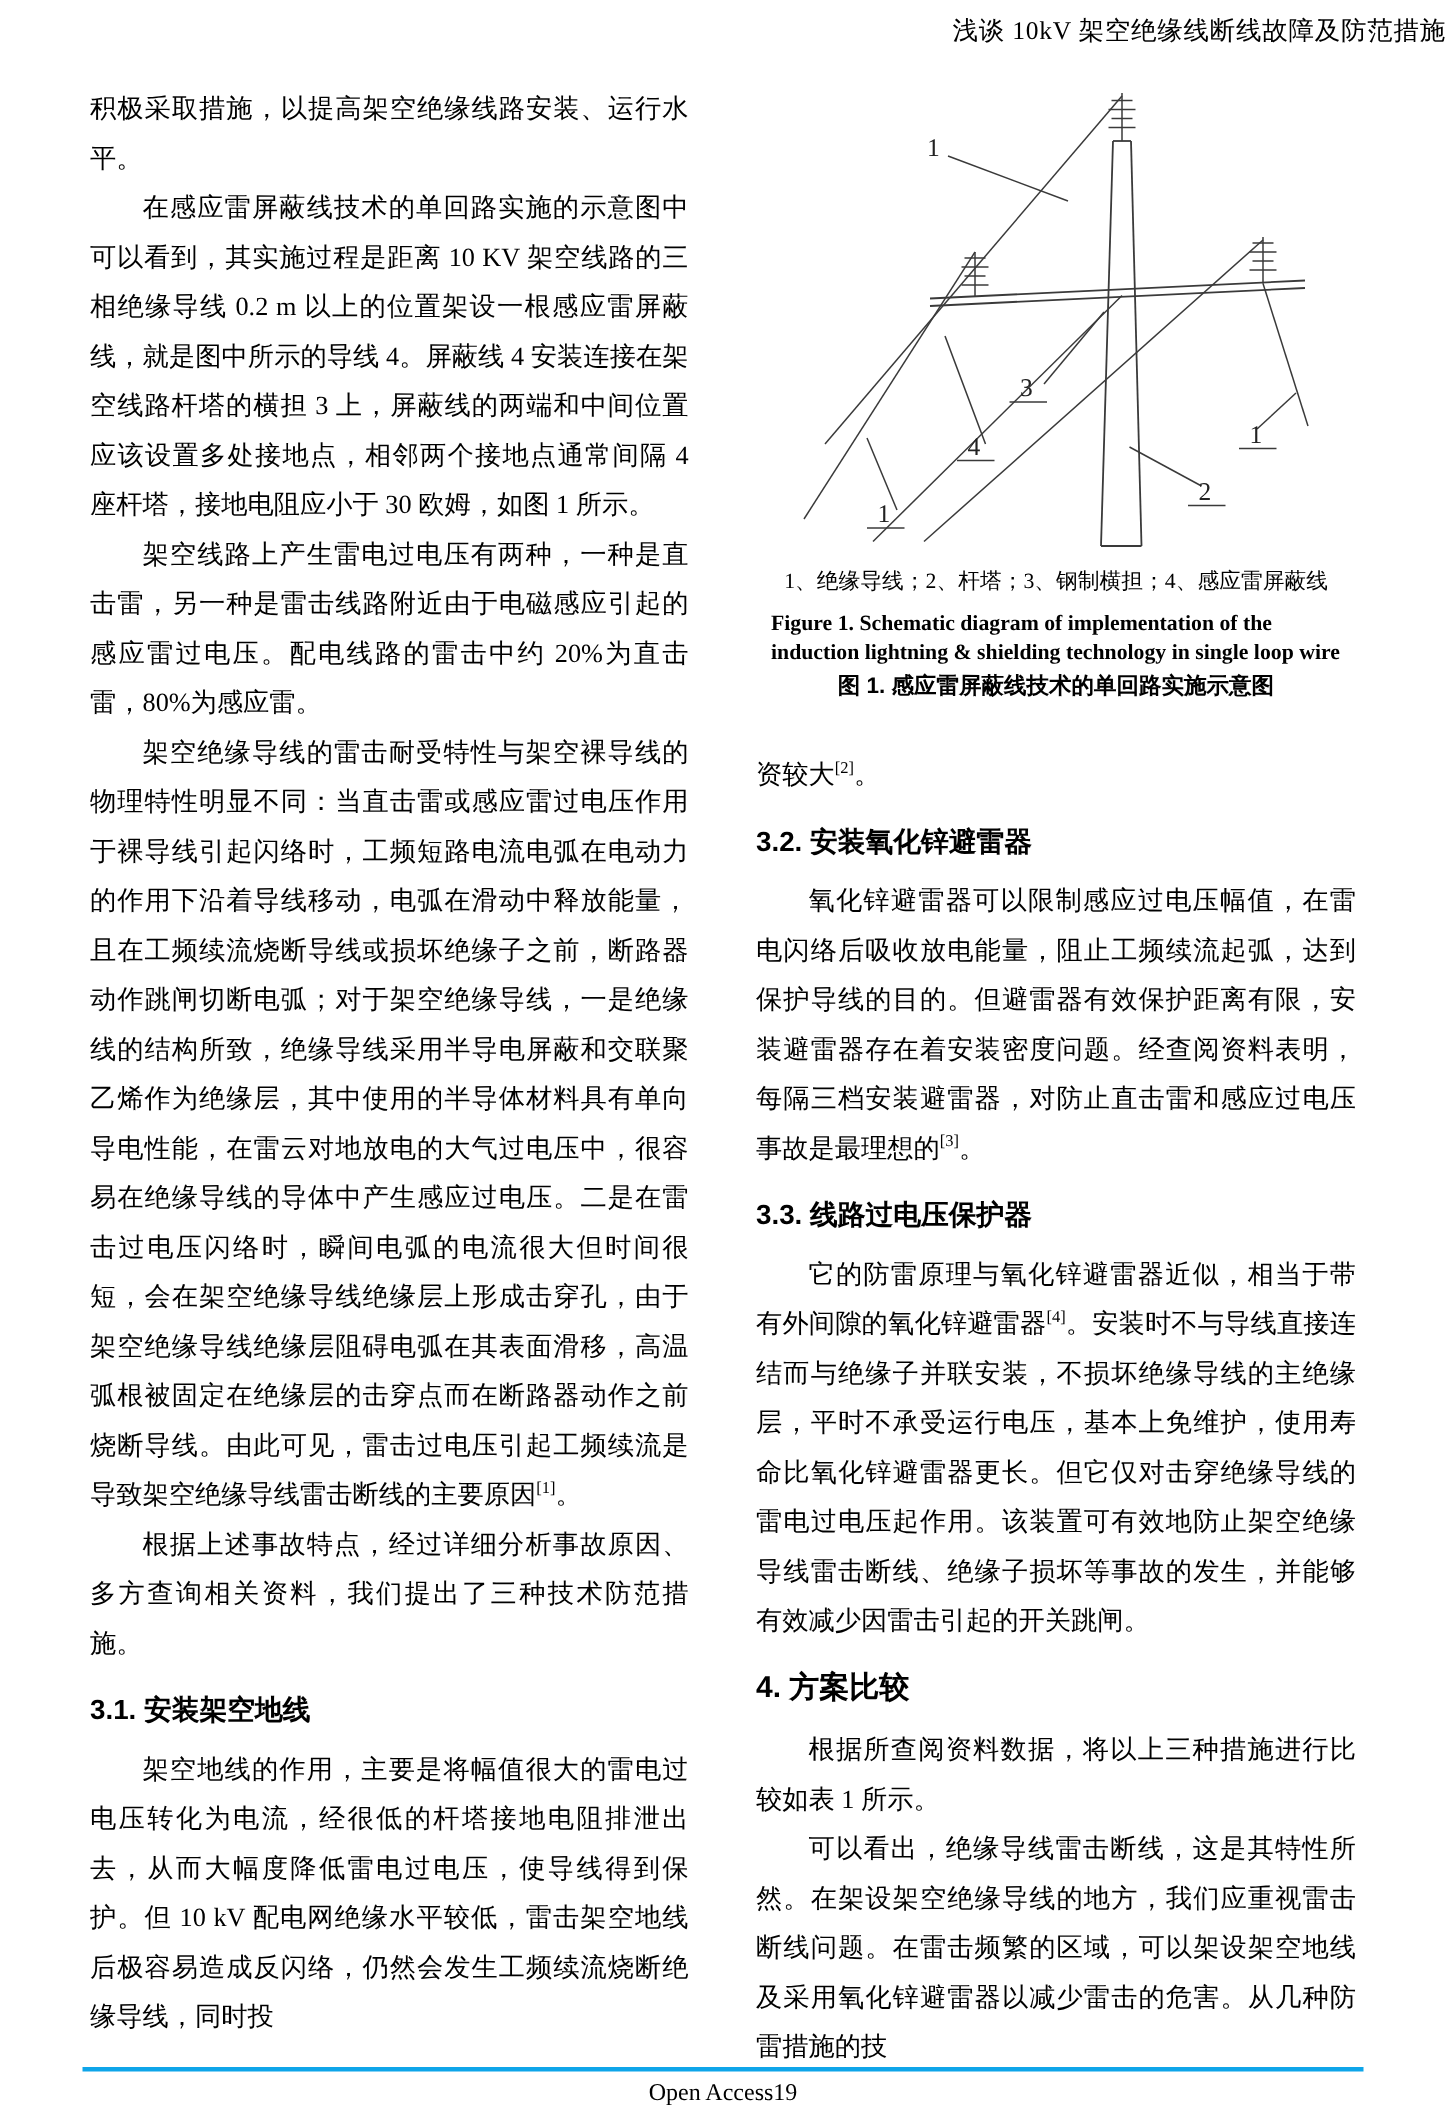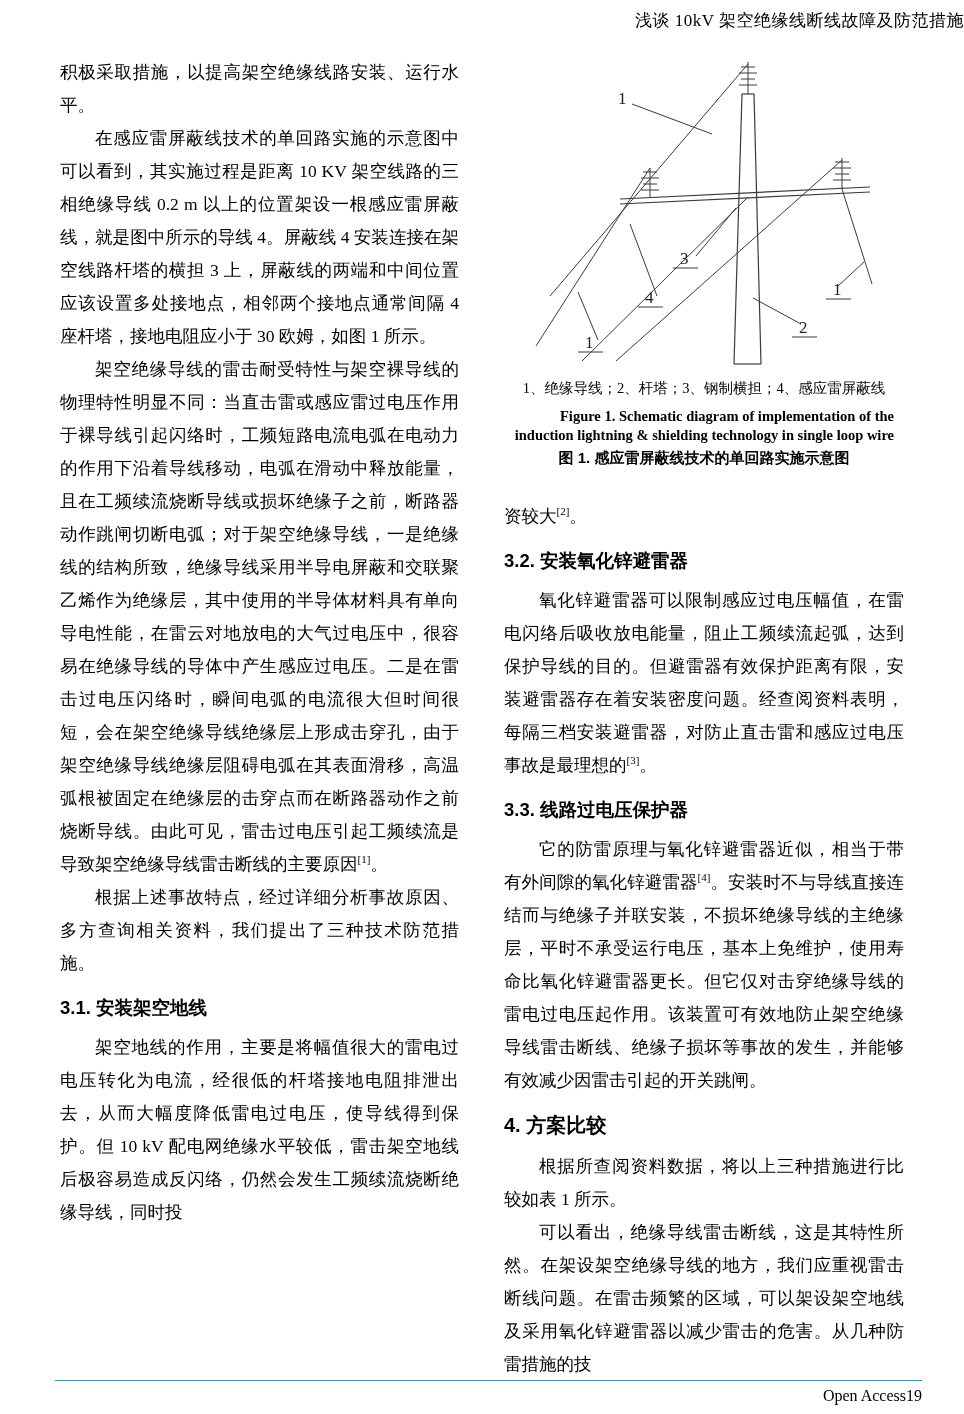--- a/index.html
+++ b/index.html
@@ -47,39 +47,39 @@
   .figure-block { width: 400px; }
   .figure-canvas { display: block; margin: 0 auto; }
   .fig-legend {
     font-size: 14.5px; line-height: 20px;
     text-align: center;
     margin-top: 10px;
   }
   .fig-caption-en {
     font-size: 14.5px; line-height: 19px;
     font-weight: bold;
-    text-align: right;
+    text-align: left;
     margin-top: 9px;
     padding: 0 10px;
   }
   .fig-caption-zh {
     font-family: "Liberation Sans", "DejaVu Sans", sans-serif;
     font-size: 15px; line-height: 20px;
     font-weight: bold;
     text-align: center;
     margin-top: 3px;
     margin-bottom: 32px;
   }
   .page-footer {
     position: absolute;
-    left: 55px; right: 42px; bottom: 9px;
-    border-top: 1px solid #0ea5e9;
+    left: 55px; right: 55px; bottom: 9px;
+    border-top: 3px solid #0ea5e9;
     padding-top: 6px;
     display: flex;
-    justify-content: flex-end;
+    justify-content: center;
     font-size: 16px;
   }
   svg .draw { stroke: #3a3a3a; stroke-width: 1.2; fill: none; }
   svg .thin { stroke: #3a3a3a; stroke-width: 1; fill: none; }
   svg text.fig-label {
     font-family: "Liberation Serif", serif;
     font-size: 17px; fill: #222;
   }
 </style>
 </head>
@@ -87,20 +87,21 @@
 
 <div class="page-header">浅谈 10kV 架空绝缘线断线故障及防范措施</div>
 
 <div class="columns">
 
   <div class="col">
     <p class="body noindent">积极采取措施，以提高架空绝缘线路安装、运行水平。</p>
 
 
     <p class="body">在感应雷屏蔽线技术的单回路实施的示意图中可以看到，其实施过程是距离 10 KV 架空线路的三相绝缘导线 0.2 m 以上的位置架设一根感应雷屏蔽线，就是图中所示的导线 4。屏蔽线 4 安装连接在架空线路杆塔的横担 3 上，屏蔽线的两端和中间位置应该设置多处接地点，相邻两个接地点通常间隔 4 座杆塔，接地电阻应小于 30 欧姆，如图 1 所示。</p>
+    <p class="body">架空线路上产生雷电过电压有两种，一种是直击雷，另一种是雷击线路附近由于电磁感应引起的感应雷过电压。配电线路的雷击中约 20%为直击雷，80%为感应雷。</p>
     <p class="body"><span>架空绝缘导线的雷击耐受特性与架空裸导线的物理特性明显不同：当直击雷或感应雷过电压作用于裸导线引起闪络时，工频短路电流电弧在电动力的作用下沿着导线移动，电弧在滑动中释放能量，且在工频续流烧断导线或损坏绝缘子之前，断路器动作跳闸切断电弧；对于架空绝缘导线，一是绝缘线的结构所致，绝缘导线采用半导电屏蔽和交联聚乙烯作为绝缘层，其中使用的半导体材料具有单向导电性能，在雷云对地放电的大气过电压中，很容易在绝缘导线的导体中产生感应过电压。二是在雷击过电压闪络时，瞬间电弧的电流很大但时间很短，会在架空绝缘导线绝缘层上形成击穿孔，由于架空绝缘导线绝缘层阻碍电弧在其表面滑移，高温弧根被固定在绝缘层的击穿点而在断路器动作之前烧断导线。由此可见，雷击过电压引起工频续流是导致架空绝缘导线雷击断线的主要原因</span><sup class="ref">[1]</sup><span>。</span></p>
 
 
     <p class="body">根据上述事故特点，经过详细分析事故原因、多方查询相关资料，我们提出了三种技术防范措施。</p>
 
     <h3 class="subsec">3.1. 安装架空地线</h3>
 
     <p class="body">架空地线的作用，主要是将幅值很大的雷电过电压转化为电流，经很低的杆塔接地电阻排泄出去，从而大幅度降低雷电过电压，使导线得到保护。但 10 kV 配电网绝缘水平较低，雷击架空地线后极容易造成反闪络，仍然会发生工频续流烧断绝缘导线，同时投</p>
   </div>
 

